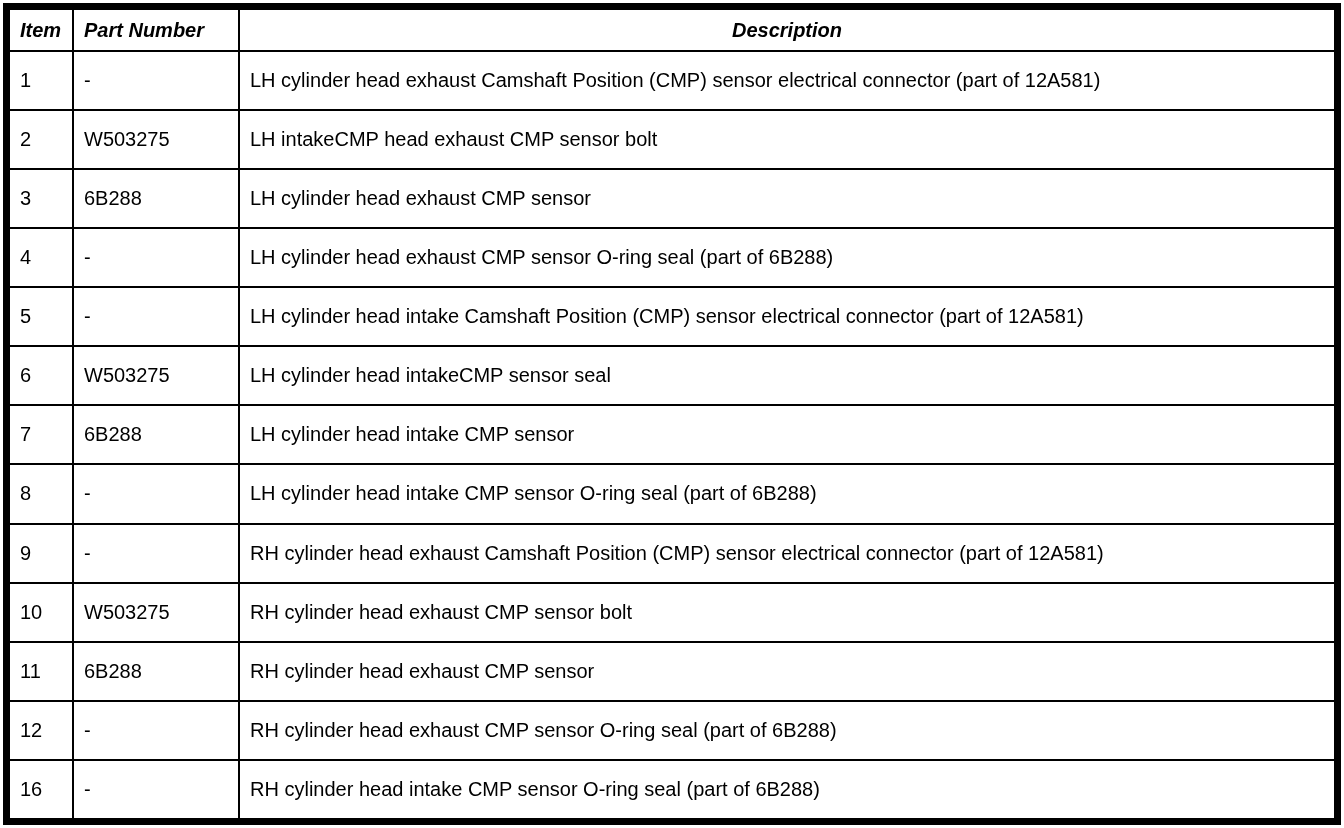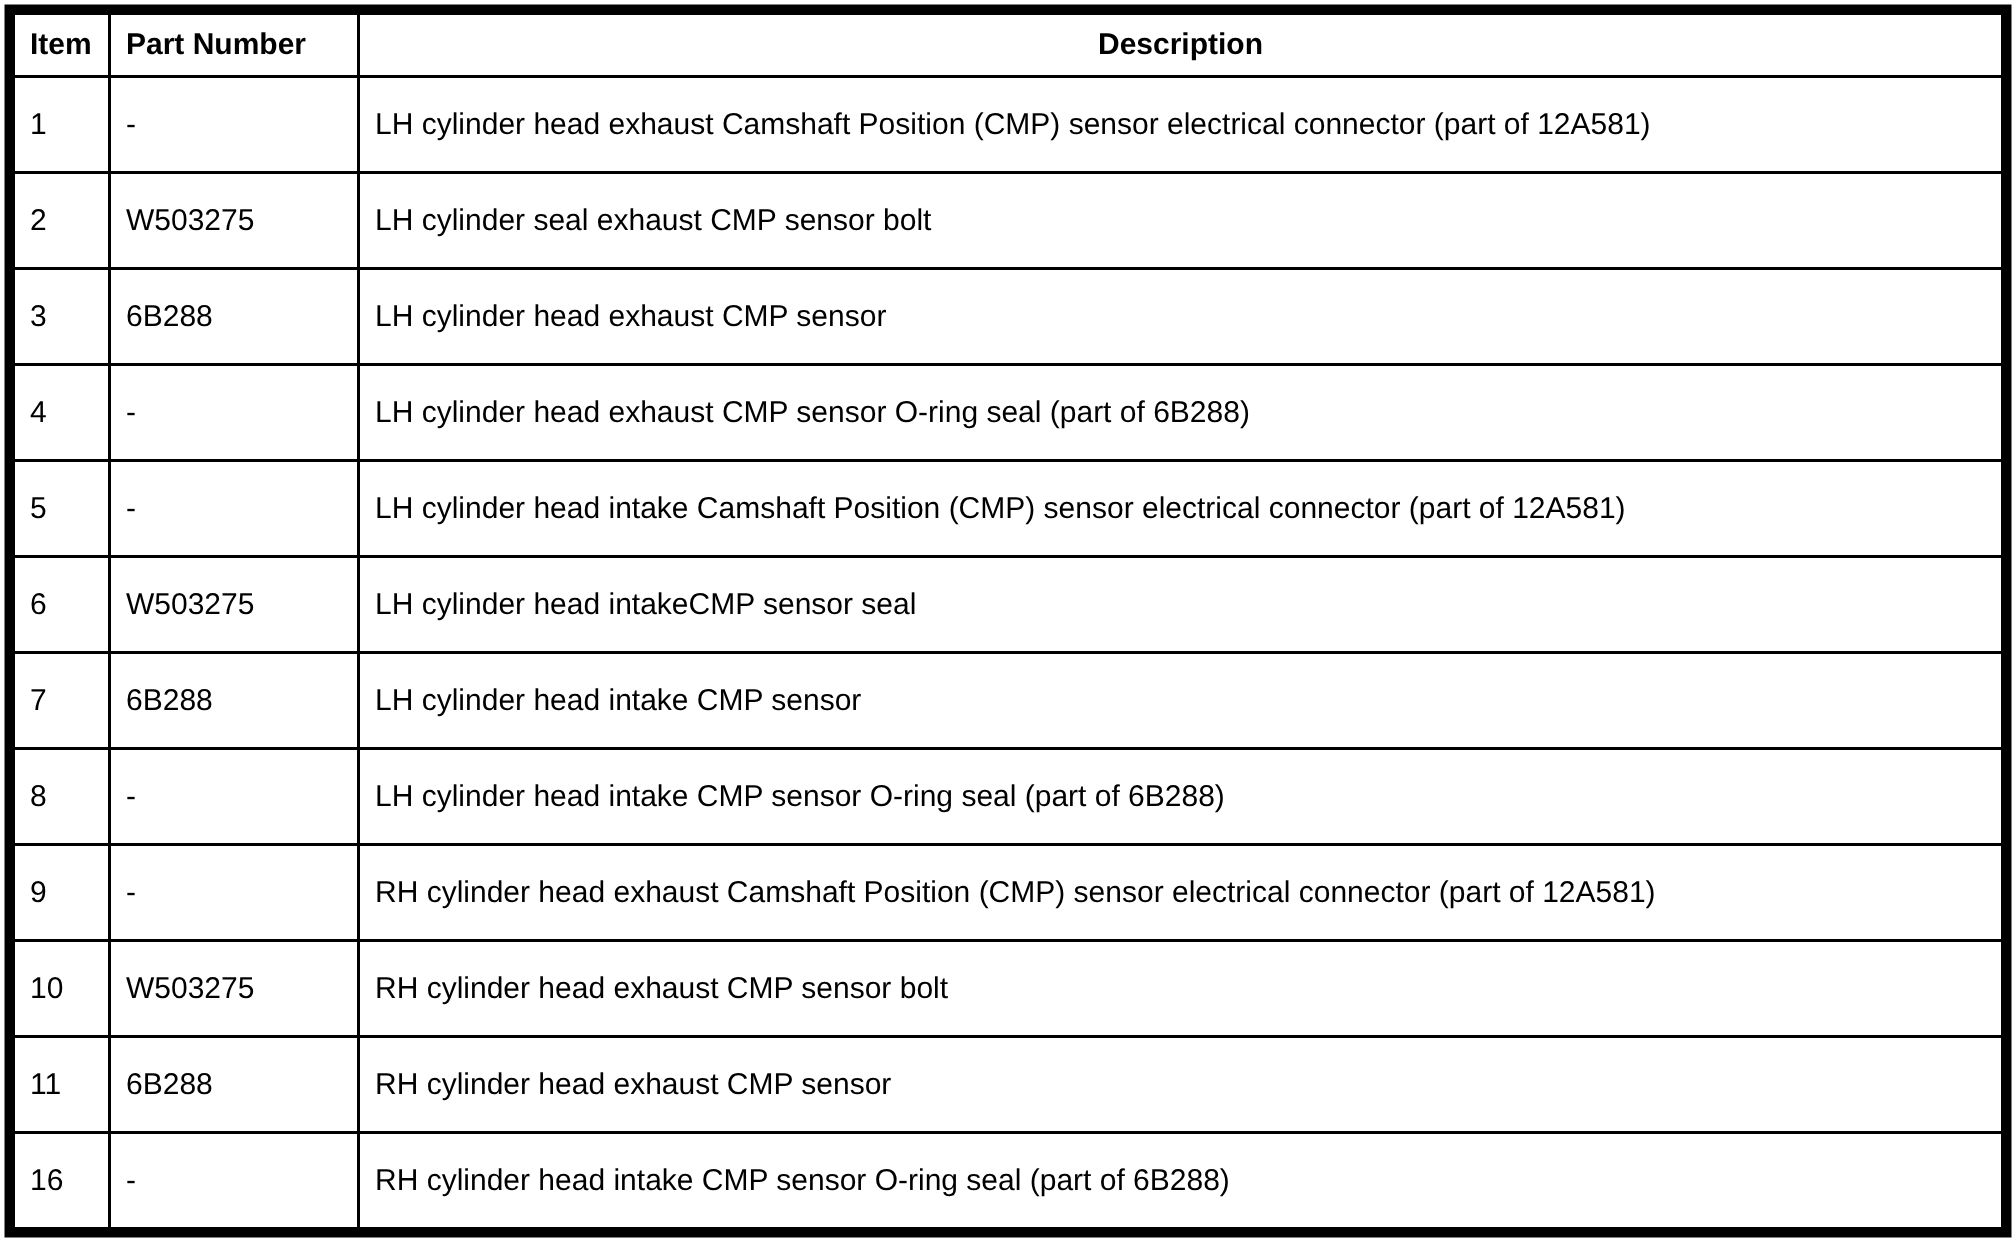--- a/index.html
+++ b/index.html
@@ -35,20 +35,21 @@
     font-size: 20px;
     color: #000000;
     vertical-align: middle;
     overflow: hidden;
     white-space: nowrap;
   }
   table.parts-table th {
     font-weight: bold;
     text-align: left;
     height: 40px;
+    font-style: italic;
   }
   table.parts-table th.desc-col {
     text-align: center;
   }
   col.col-item { width: 64px; }
   col.col-part { width: 166px; }
   table.parts-table td {
     font-weight: normal;
     text-align: left;
   }
@@ -74,21 +75,21 @@
       <tbody id="rows-body">
   <tr>
     <td>1</td>
     <td>-</td>
     <td>LH cylinder head exhaust Camshaft Position (CMP) sensor electrical connector (part of 12A581)</td>
   </tr>
 
   <tr>
     <td>2</td>
     <td>W503275</td>
-    <td>LH cylinder seal exhaust CMP sensor bolt</td>
+    <td>LH intakeCMP head exhaust CMP sensor bolt</td>
   </tr>
 
   <tr>
     <td>3</td>
     <td>6B288</td>
     <td>LH cylinder head exhaust CMP sensor</td>
   </tr>
 
   <tr>
     <td>4</td>
@@ -131,20 +132,25 @@
     <td>W503275</td>
     <td>RH cylinder head exhaust CMP sensor bolt</td>
   </tr>
 
   <tr>
     <td>11</td>
     <td>6B288</td>
     <td>RH cylinder head exhaust CMP sensor</td>
   </tr>
 
+  <tr>
+    <td>12</td>
+    <td>-</td>
+    <td>RH cylinder head exhaust CMP sensor O-ring seal (part of 6B288)</td>
+  </tr>
 
 
 
 
   <tr>
     <td>16</td>
     <td>-</td>
     <td>RH cylinder head intake CMP sensor O-ring seal (part of 6B288)</td>
   </tr>
 </tbody>

